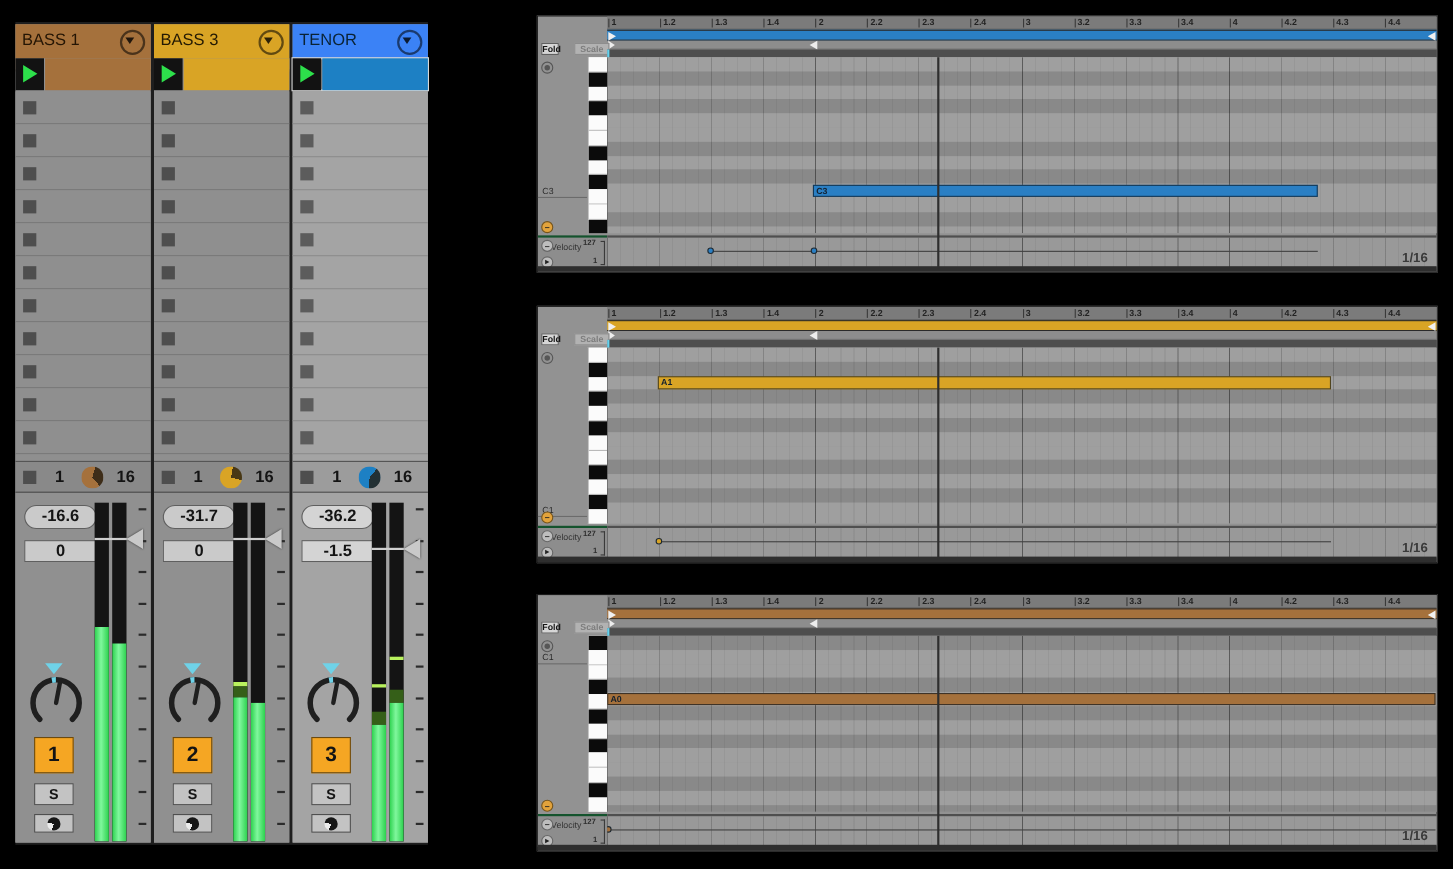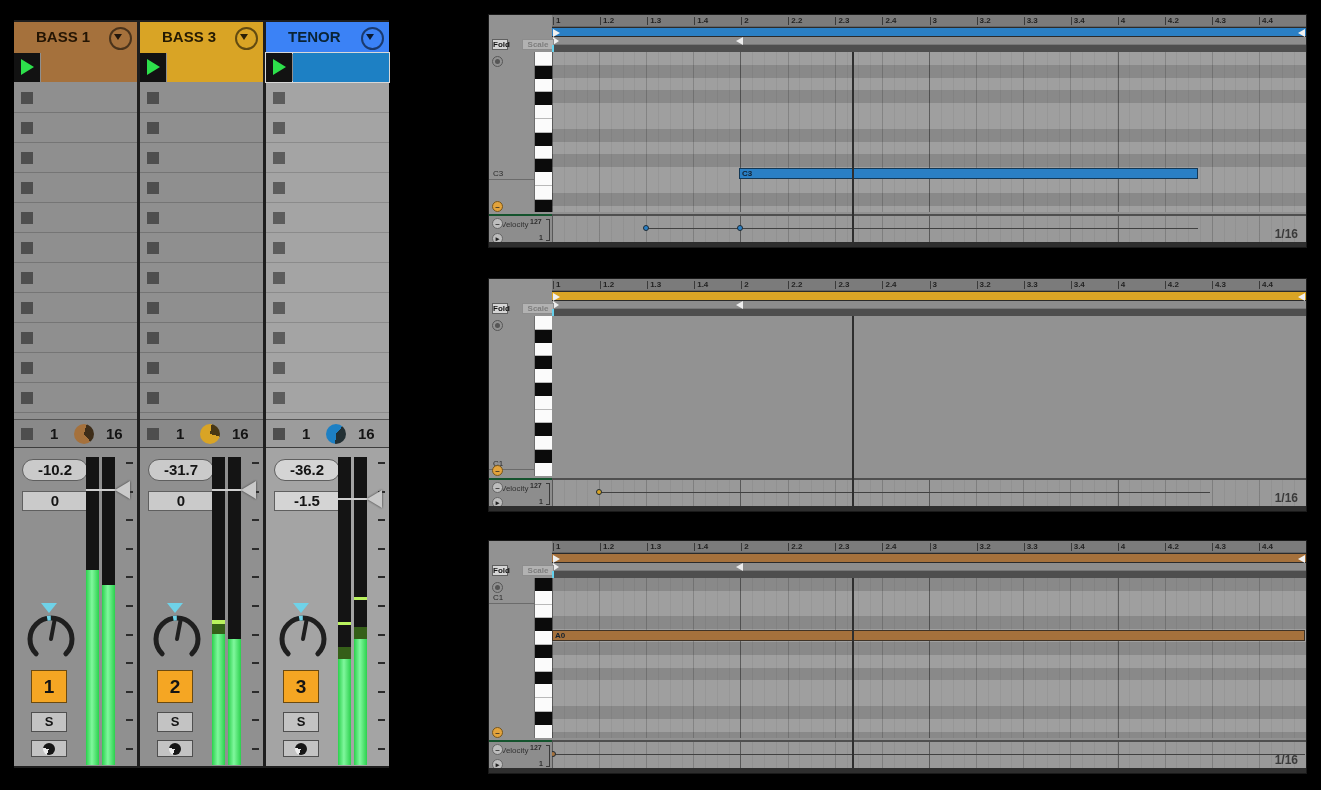--- a/index.html
+++ b/index.html
@@ -8,22 +8,22 @@
   .partial-slot,.status-row,.stop-sq,.st-num,.pie,.mixer,.db-pill,.pan-box,.meter-area,.mbar,.mseg,
   .fader-line,.fader-handle,.ticks,.tk,.knob-tri,.knob,.num-btn,.solo-btn,.mon-btn,.mon-glyph,
   .editor,.ruler,.r-lab,.loopbar,.m-start,.m-end,.markerrow,.m-start2,.m-left,.fold-btn,.scale-btn,
   .darkbar,.cyan-tick,.preview-circle,.pc-in,.gutter-label,.piano,.grid,.grow,.gridlines,.note,
   .vel-lane,.vel-gutter,.vel-label,.vel-max,.vel-min,.vel-bracket,.vdot,.vline,.lane-circle,
   .grid-div,.playhead,.bottom-strip{position:absolute;box-sizing:border-box}
 
   
   #left-panel{left:14px;top:20px;width:375px;height:748px;background:#1e1e1e}
   .track-col{top:2px;width:123px;height:744px;background:#8f8f8f}
-  .track-header{left:0;top:0;width:123px;height:43px;line-height:29px;padding-left:22px;
-    font-size:15px;font-weight:bold;border-bottom:2px solid #1e1e1e}
+  .track-header{left:0;top:0;width:123px;height:43px;line-height:29px;padding-left:6px;
+    font-size:15px;font-weight:normal;border-bottom:2px solid #1e1e1e}
   .dd-circle{position:absolute;right:5px;top:5px;width:19px;height:19px;border:2px solid rgba(0,0,0,.55);border-radius:50%}
   .dd-tri{position:absolute;left:3px;top:5px;width:0;height:0;border-left:4px solid transparent;
     border-right:4px solid transparent;border-top:6px solid rgba(0,0,0,.8)}
   .clip-row{left:0;top:31px;width:123px;height:29px;background:#8f8f8f}
   .clip-row.selected{outline:2px solid #d8d8d8;outline-offset:-1px}
   .play-slot{left:0;top:0;width:26px;height:29px;background:#121212}
   .play-tri{position:absolute;left:7px;top:6px;width:0;height:0;border-left:13px solid #2de04b;
     border-top:8px solid transparent;border-bottom:8px solid transparent}
   .clip-bar{left:27px;top:0;width:96px;height:29px}
   .slots{left:0;top:61px;width:123px}
@@ -176,21 +176,21 @@
         </div>
       </div>
     <div class="partial-slot"></div>
     <div class="status-row">
       <span class="stop-sq"></span>
       <span class="st-num st-left">1</span>
       <span class="pie" style="background-color: rgb(165, 113, 60); background-image: conic-gradient(from 15deg, rgba(36, 28, 16, 0.8) 0deg, rgba(36, 28, 16, 0.8) 125deg, transparent 0deg);"></span>
       <span class="st-num st-right">16</span>
     </div>
     <div class="mixer">
-      <div class="db-pill">-10.2</div>
+      <div class="db-pill">-16.6</div>
       <div class="pan-box">0</div>
       <div class="meter-area">
           <div class="mbar" style="left: 0px;">
             <div class="mseg green" style="top: 113px; height: 195px;"></div>
           </div>
           <div class="mbar" style="left: 16px;">
             <div class="mseg green" style="top: 128px; height: 180px;"></div>
           </div>
         </div>
       <div class="fader-line" style="top: 41px;"></div>
@@ -547,20 +547,37 @@
       <div class="key b"></div>
       <div class="key w"></div>
       <div class="key b"></div>
       <div class="key w"></div>
       <div class="key w"></div>
       <div class="key b"></div>
       <div class="key w"></div>
       <div class="key b"></div>
       <div class="key w"></div>
     </div>
+  <div class="grid">
+      <div class="grow w" style="top: 0px;"></div>
+      <div class="grow b" style="top: 12.8px;"></div>
+      <div class="grow w" style="top: 25.6px;"></div>
+      <div class="grow b" style="top: 38.4px;"></div>
+      <div class="grow w" style="top: 51.2px;"></div>
+      <div class="grow b" style="top: 64px;"></div>
+      <div class="grow w" style="top: 76.8px;"></div>
+      <div class="grow w" style="top: 89.6px;"></div>
+      <div class="grow b" style="top: 102.4px;"></div>
+      <div class="grow w" style="top: 115.2px;"></div>
+      <div class="grow b" style="top: 128px;"></div>
+      <div class="grow w" style="top: 140.8px;"></div>
+      <div class="grow w" style="top: 153.6px;"></div>
+      <div class="gridlines"></div>
+      <div class="note" style="left: 46px; width: 612px; top: 26.2px; background: rgb(217, 164, 37);">A1</div>
+    </div>
   <div class="vel-gutter">
     <span class="vel-label">Velocity</span>
     <span class="vel-max">127</span>
     <span class="vel-min">1</span>
     <span class="vel-bracket"></span>
   </div>
   <div class="vel-lane">
       <div class="gridlines"></div>
       <div class="vline" style="left: 46px; width: 612px;"></div>
       <div class="vdot" style="left: 44px; background: rgb(217, 164, 37);"></div>

